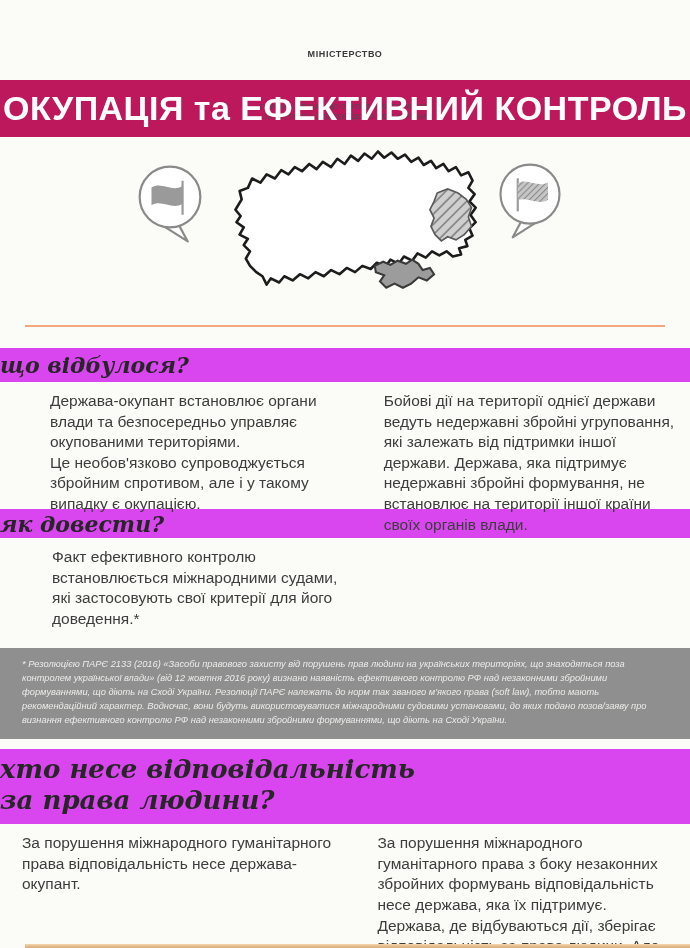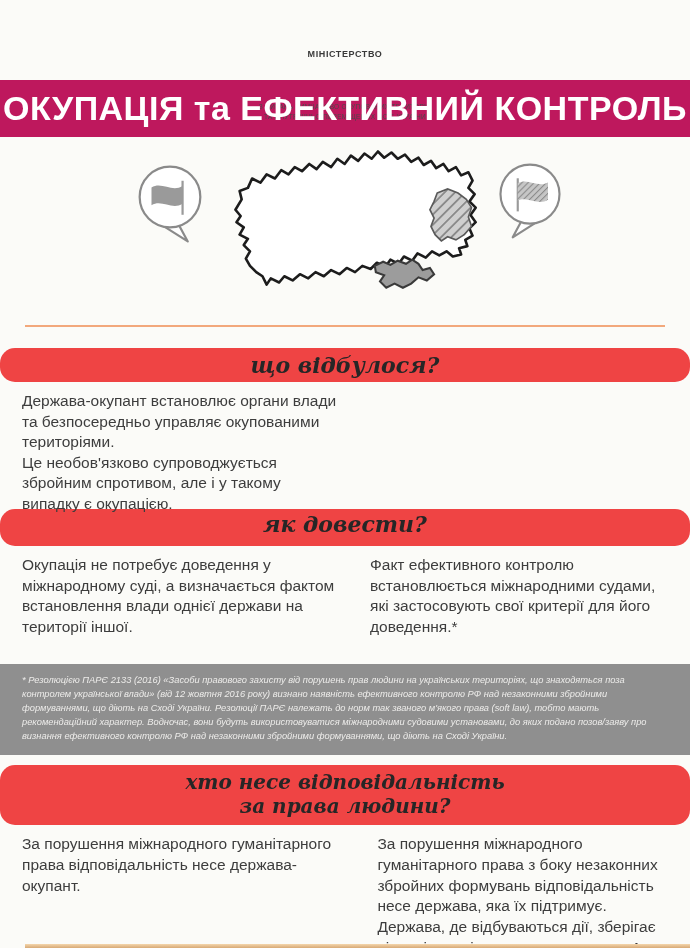--- a/index.html
+++ b/index.html
@@ -25,40 +25,39 @@
   .right-bubble{left:494px;top:24px;width:72px;height:80px;}
   .left-label{position:absolute;left:98px;top:108px;width:145px;text-align:center;
     font-size:26px;font-weight:bold;color:#1d1d1d;}
   .right-label{position:absolute;left:502px;top:100px;width:160px;
     font-size:24px;font-weight:bold;color:#1d1d1d;line-height:1.18;white-space:pre-line;}
   .ukraine-map{position:absolute;left:218px;top:2px;width:272px;height:182px;}
   
   .orange-line{height:2px;background:#F2A87C;margin:0 25px;}
   
   .section-bar{
-    background:#ef4444;text-align:center;
+    background:#d946ef;text-align:left;
     font-family:"DejaVu Serif", serif;font-style:italic;font-weight:bold;
     color:#262626;
-    border-radius:15px;
   }
   .bar-1{margin-top:21px;height:34px;line-height:34px;font-size:22px;}
-  .bar-2{height:37px;line-height:31px;font-size:22px;}
-  .bar-3{margin-top:10px;padding:5px 0 7px;font-size:20px;line-height:1.22;white-space:pre-line;}
+  .bar-2{height:29px;line-height:31px;font-size:22px;}
+  .bar-3{margin-top:10px;padding:5px 0 7px;font-size:26px;line-height:1.22;white-space:pre-line;}
   
   .columns{display:flex;box-sizing:border-box;padding:9px 15px 0 22px;}
   .col{font-size:15.5px;line-height:1.33;white-space:pre-line;color:#3d3d3d;}
   .col-l{width:318px;}
   .col-r{width:305px;margin-left:30px;}
-  .cols-1{height:127px;}
+  .cols-1{height:127px;margin-left:28px;}
   .cols-2{height:94px;}
   .cols-3{height:150px;}
   .cols-3 .col-r{margin-left:40px;width:300px;}
   
   .footnote-bar{
-    margin-top:24px;background:#8F8F8F;color:#EDECEA;
+    margin-top:16px;background:#8F8F8F;color:#EDECEA;
     font-style:italic;font-size:9.3px;line-height:1.5;
     padding:10px 22px 11px;box-sizing:border-box;min-height:80px;
   }
   
   .bottom-strip{position:absolute;left:25px;right:0;bottom:0;height:4px;
     background:linear-gradient(#F4D6AC,#D7A976);}
 </style>
 </head>
 <body>
 
@@ -124,25 +123,25 @@
       </svg>
     </div>
   </div>
 
   <div class="orange-line"></div>
 
   <div class="section-bar bar-1">що відбулося?</div>
   <div class="columns cols-1">
     <div class="col col-l">Держава-окупант встановлює органи влади та безпосередньо управляє окупованими територіями.
 Це необов'язково супроводжується збройним спротивом, але і у такому випадку є окупацією.</div>
+    <div class="col col-r">Бойові дії  на території однієї держави ведуть недержавні збройні угруповання, які залежать від підтримки іншої держави. Держава, яка підтримує недержавні збройні формування, не встановлює на території іншої країни своїх органів влади.</div>
   </div>
 
   <div class="section-bar bar-2">як довести?</div>
   <div class="columns cols-2">
-    <div class="col col-l">Окупація не потребує доведення у міжнародному суді, а визначається фактом встановлення влади однієї держави на території іншої.</div>
     <div class="col col-r">Факт ефективного контролю встановлюється міжнародними судами, які застосовують свої критерії для його доведення.*</div>
   </div>
 
   <div class="footnote-bar">* Резолюцією ПАРЄ 2133 (2016) «Засоби правового захисту від порушень прав людини на українських територіях, що знаходяться поза контролем української влади» (від 12 жовтня 2016 року) визнано наявність ефективного контролю РФ над незаконними збройними формуваннями, що діють на Сході України. Резолюції ПАРЄ належать до норм так званого м'якого права (soft law), тобто мають рекомендаційний характер. Водночас, вони будуть використовуватися міжнародними судовими установами, до яких подано позов/заяву про визнання ефективного контролю РФ над незаконними збройними формуваннями, що діють на Сході України.</div>
 
   <div class="section-bar bar-3">хто несе відповідальність
 за права людини?</div>
   <div class="columns cols-3">
     <div class="col col-l">За порушення міжнародного гуманітарного права відповідальність несе держава-окупант.</div>
     <div class="col col-r">За порушення міжнародного гуманітарного права з боку незаконних збройних формувань відповідальність несе держава, яка їх підтримує.

